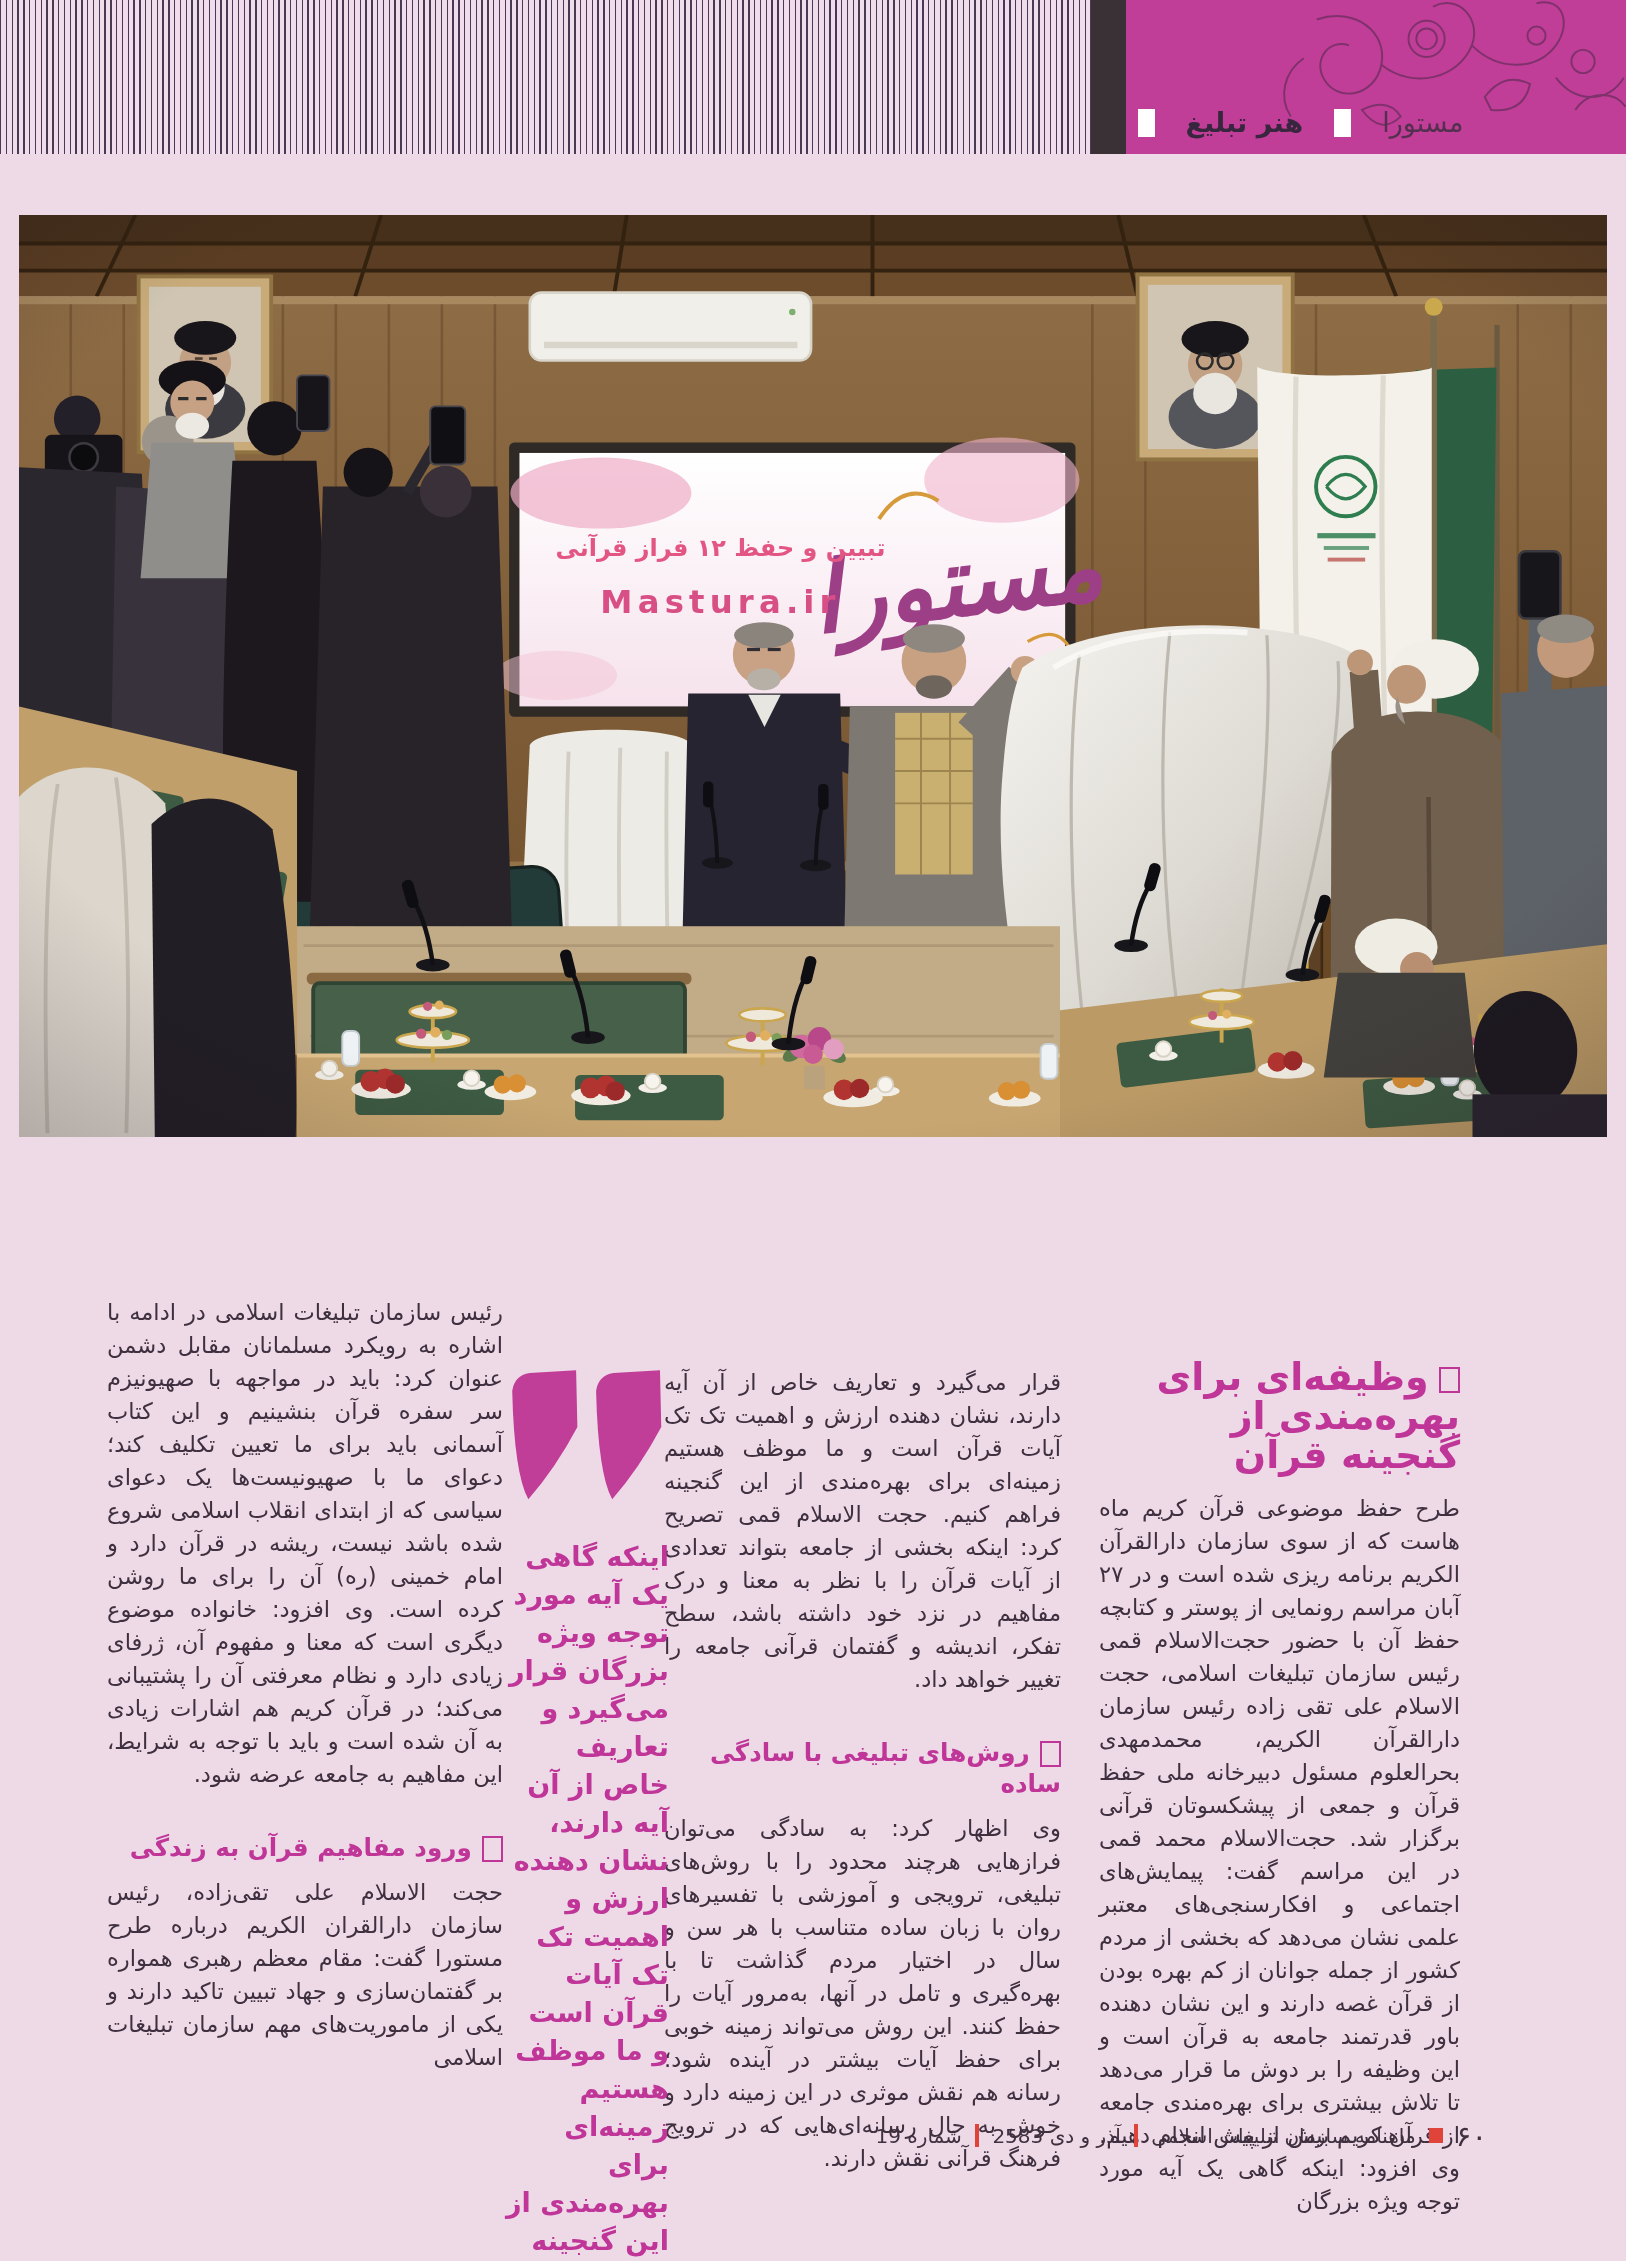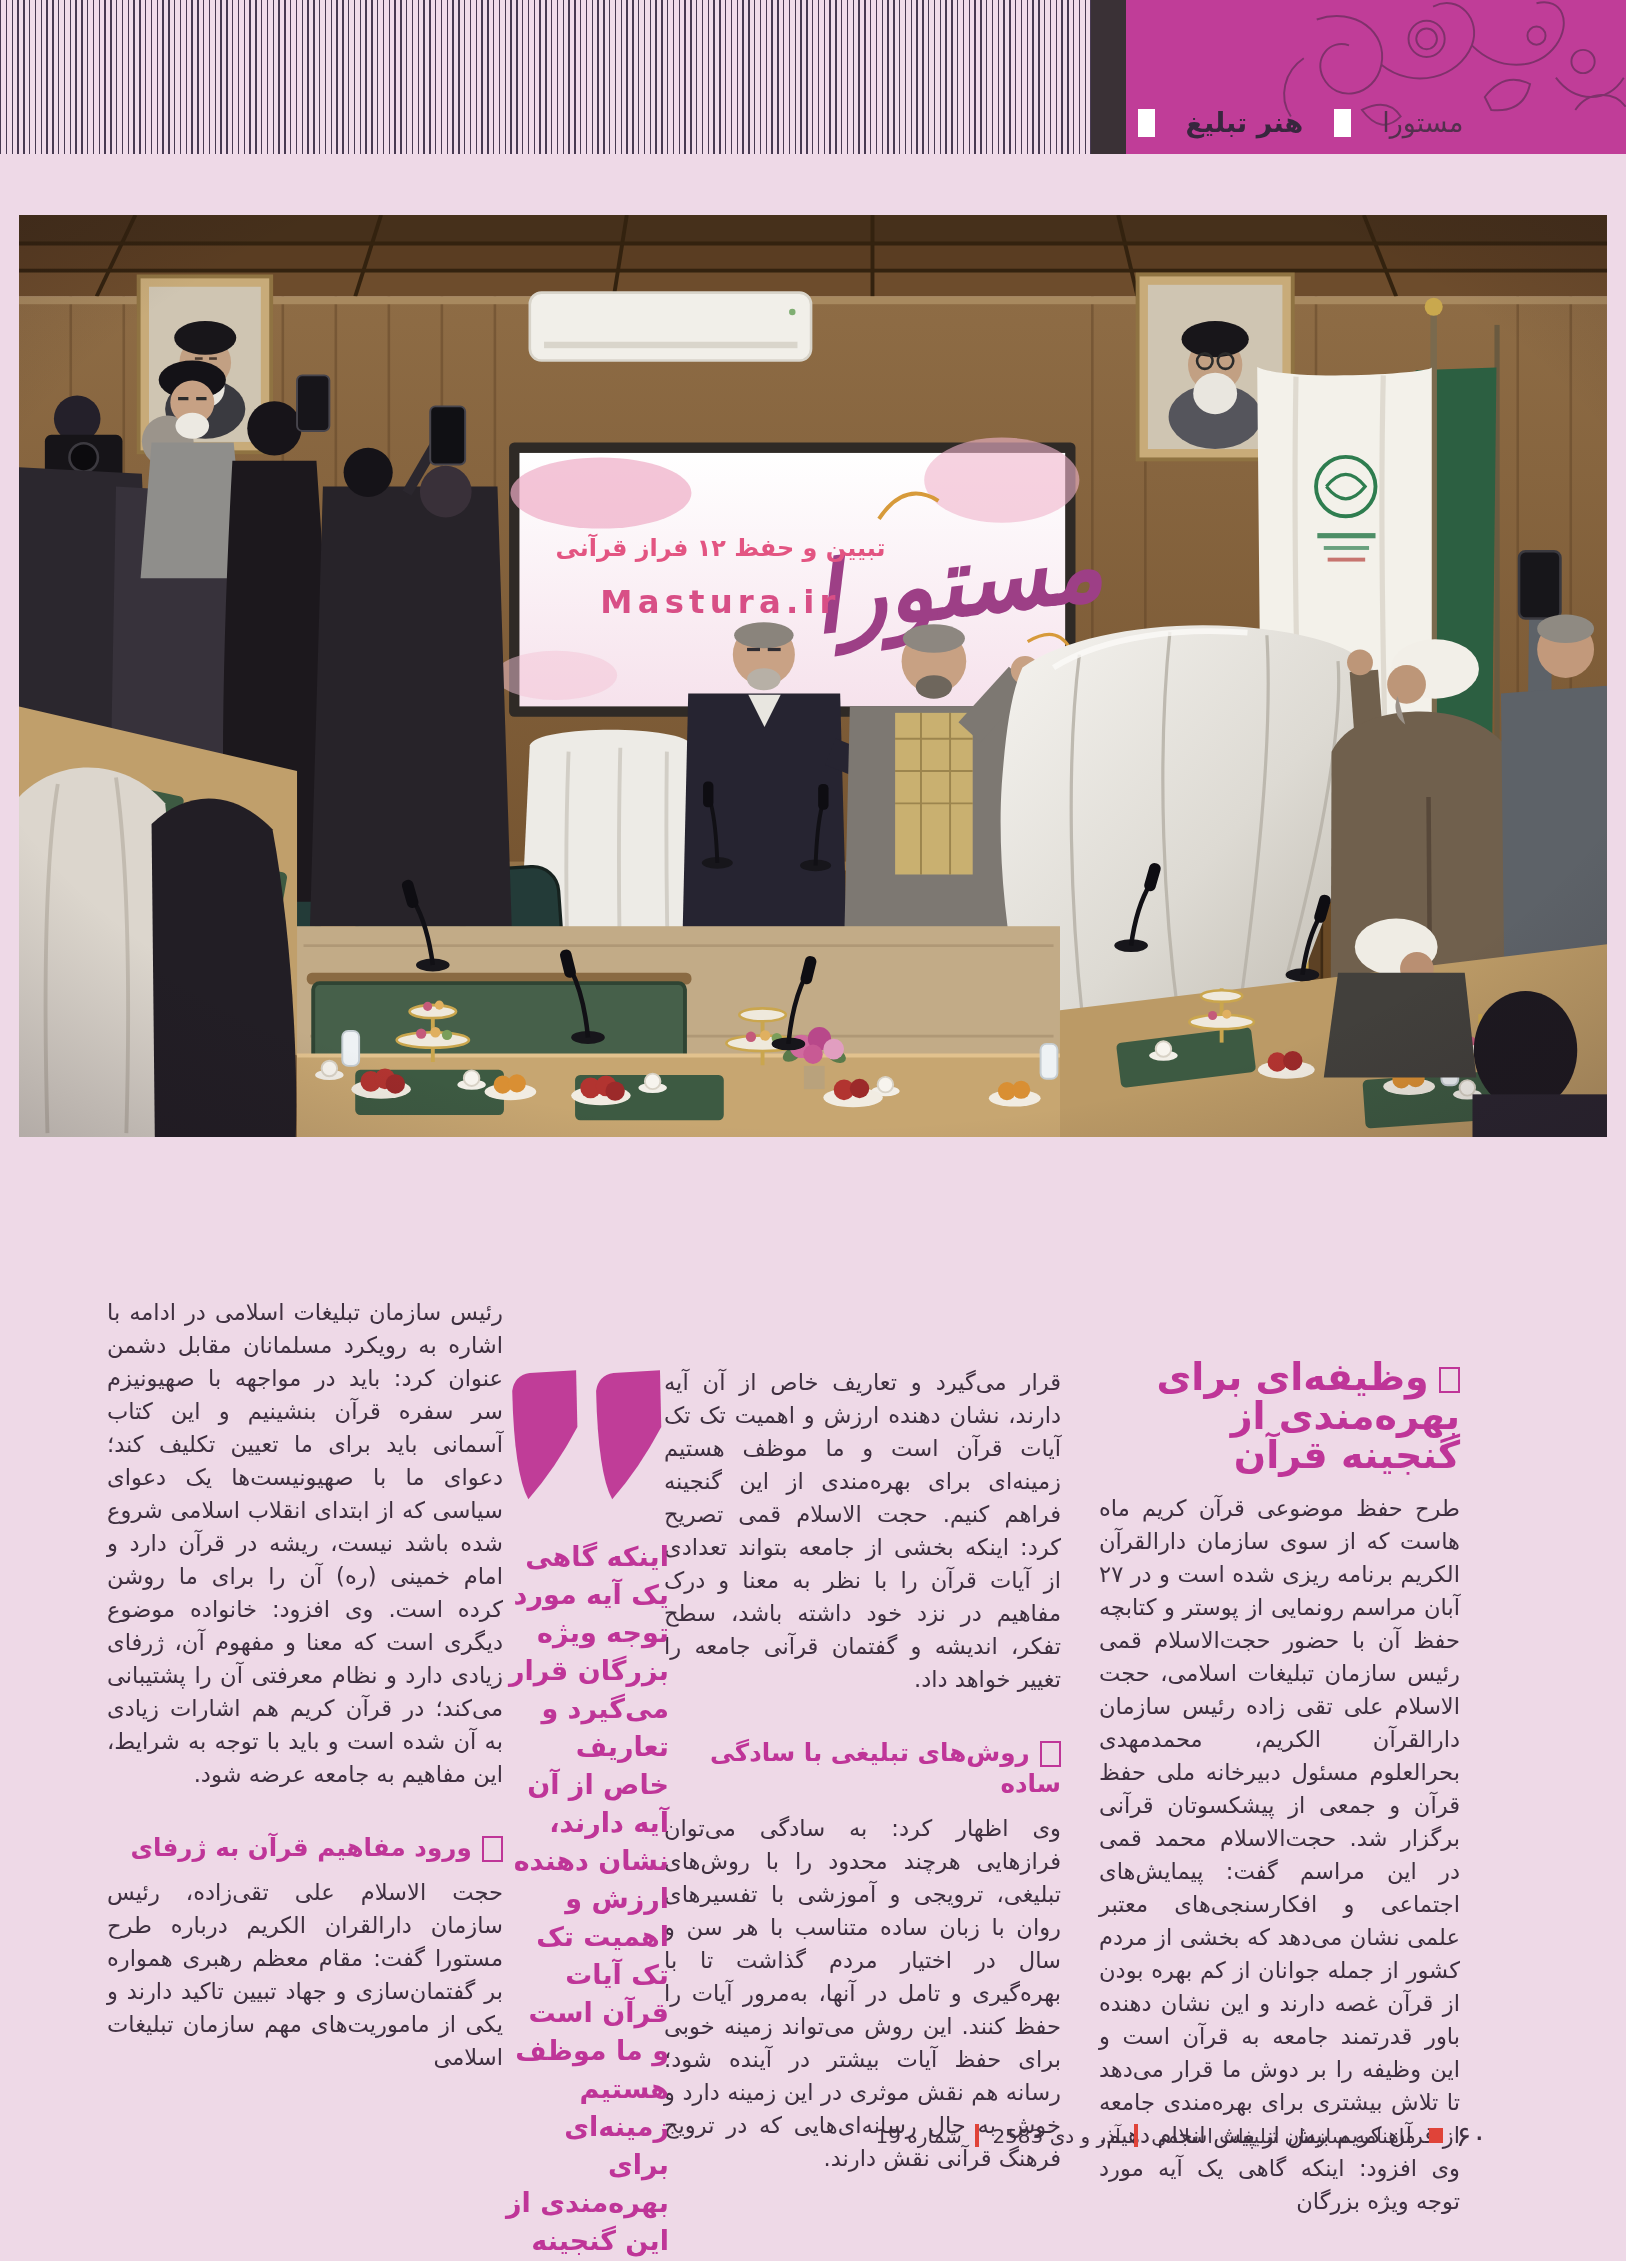--- a/index.html
+++ b/index.html
@@ -561,21 +561,21 @@
       <g fill="#c03d98">
         <path d="M5,32 Q8,8 32,4 L104,0 L106,88 Q72,152 30,200 Q8,160 5,32 Z"></path>
         <path d="M135,32 Q138,8 162,4 L234,0 L236,88 Q202,152 160,200 Q138,160 135,32 Z"></path>
       </g>
     </svg>
     <p class="quote-text">اینکه گاهی یک آیه مورد توجه ویژه بزرگان قرار می‌گیرد و تعاریف خاص از آن آیه دارند، نشان دهنده ارزش و اهمیت تک تک آیات قرآن است و ما موظف هستیم زمینه‌ای برای بهره‌مندی از این گنجینه فراهم کنیم</p>
   </div>
 
   <div class="col c4">
     <p>رئیس سازمان تبلیغات اسلامی در ادامه با اشاره به رویکرد مسلمانان مقابل دشمن عنوان کرد: باید در مواجهه با صهیونیزم سر سفره قرآن بنشینیم و این کتاب آسمانی باید برای ما تعیین تکلیف کند؛ دعوای ما با صهیونیست‌ها یک دعوای سیاسی که از ابتدای انقلاب اسلامی شروع شده باشد نیست، ریشه در قرآن دارد و امام خمینی (ره) آن را برای ما روشن کرده است. وی افزود: خانواده موضوع دیگری است که معنا و مفهوم آن، ژرفای زیادی دارد و نظام معرفتی آن را پشتیبانی می‌کند؛ در قرآن کریم هم اشارات زیادی به آن شده است و باید با توجه به شرایط، این مفاهیم به جامعه عرضه شود.</p>
-    <h3 class="subhead"><span class="sq-bullet"></span><span>ورود مفاهیم قرآن به ژرفای</span></h3>
+    <h3 class="subhead"><span class="sq-bullet"></span><span>ورود مفاهیم قرآن به زندگی</span></h3>
     <p>حجت الاسلام علی تقی‌زاده، رئیس سازمان دارالقران الکریم درباره طرح مستورا گفت: مقام معظم رهبری همواره بر گفتمان‌سازی و جهاد تبیین تاکید دارند و یکی از ماموریت‌های مهم سازمان تبلیغات اسلامی</p>
   </div>
 
   <div class="footer">
     <span class="f-num">۶۰</span>
     <span class="f-red-sq"></span>
     <span>ماهنامه سازمان تبلیغات اسلامی</span>
     <span class="f-red-bar"></span>
     <span>آذر و دی 2583</span>
     <span class="f-red-bar"></span>

